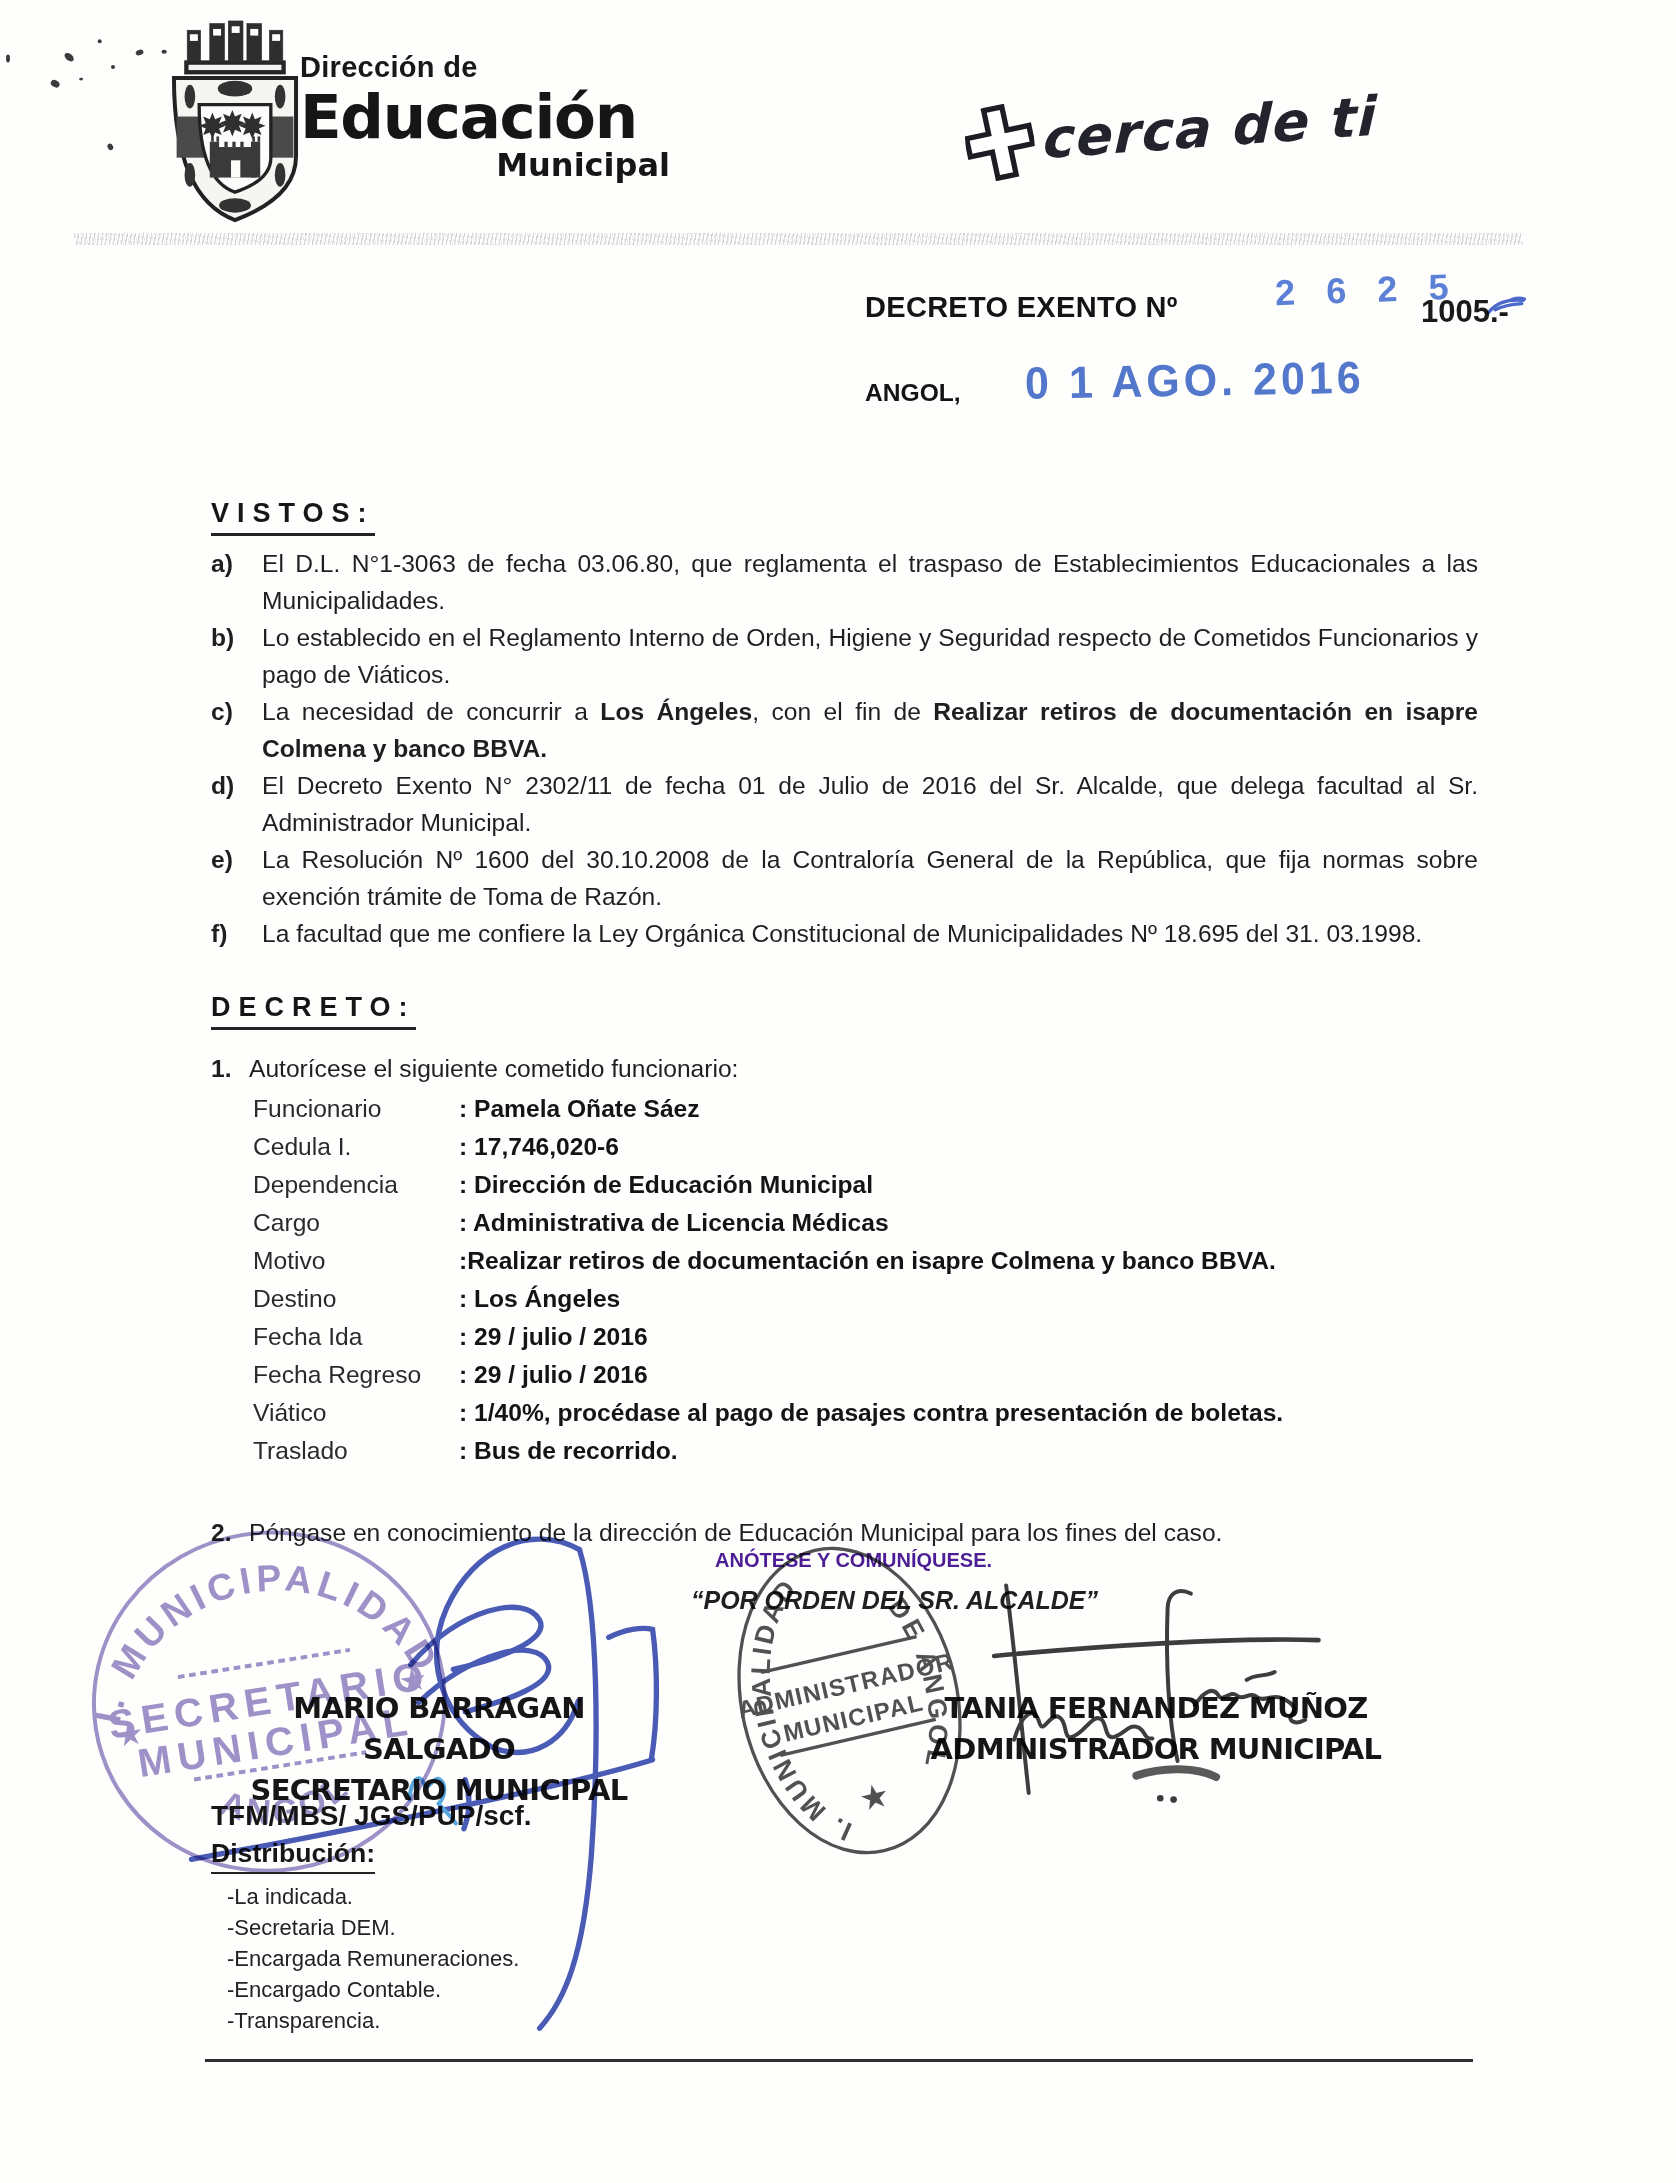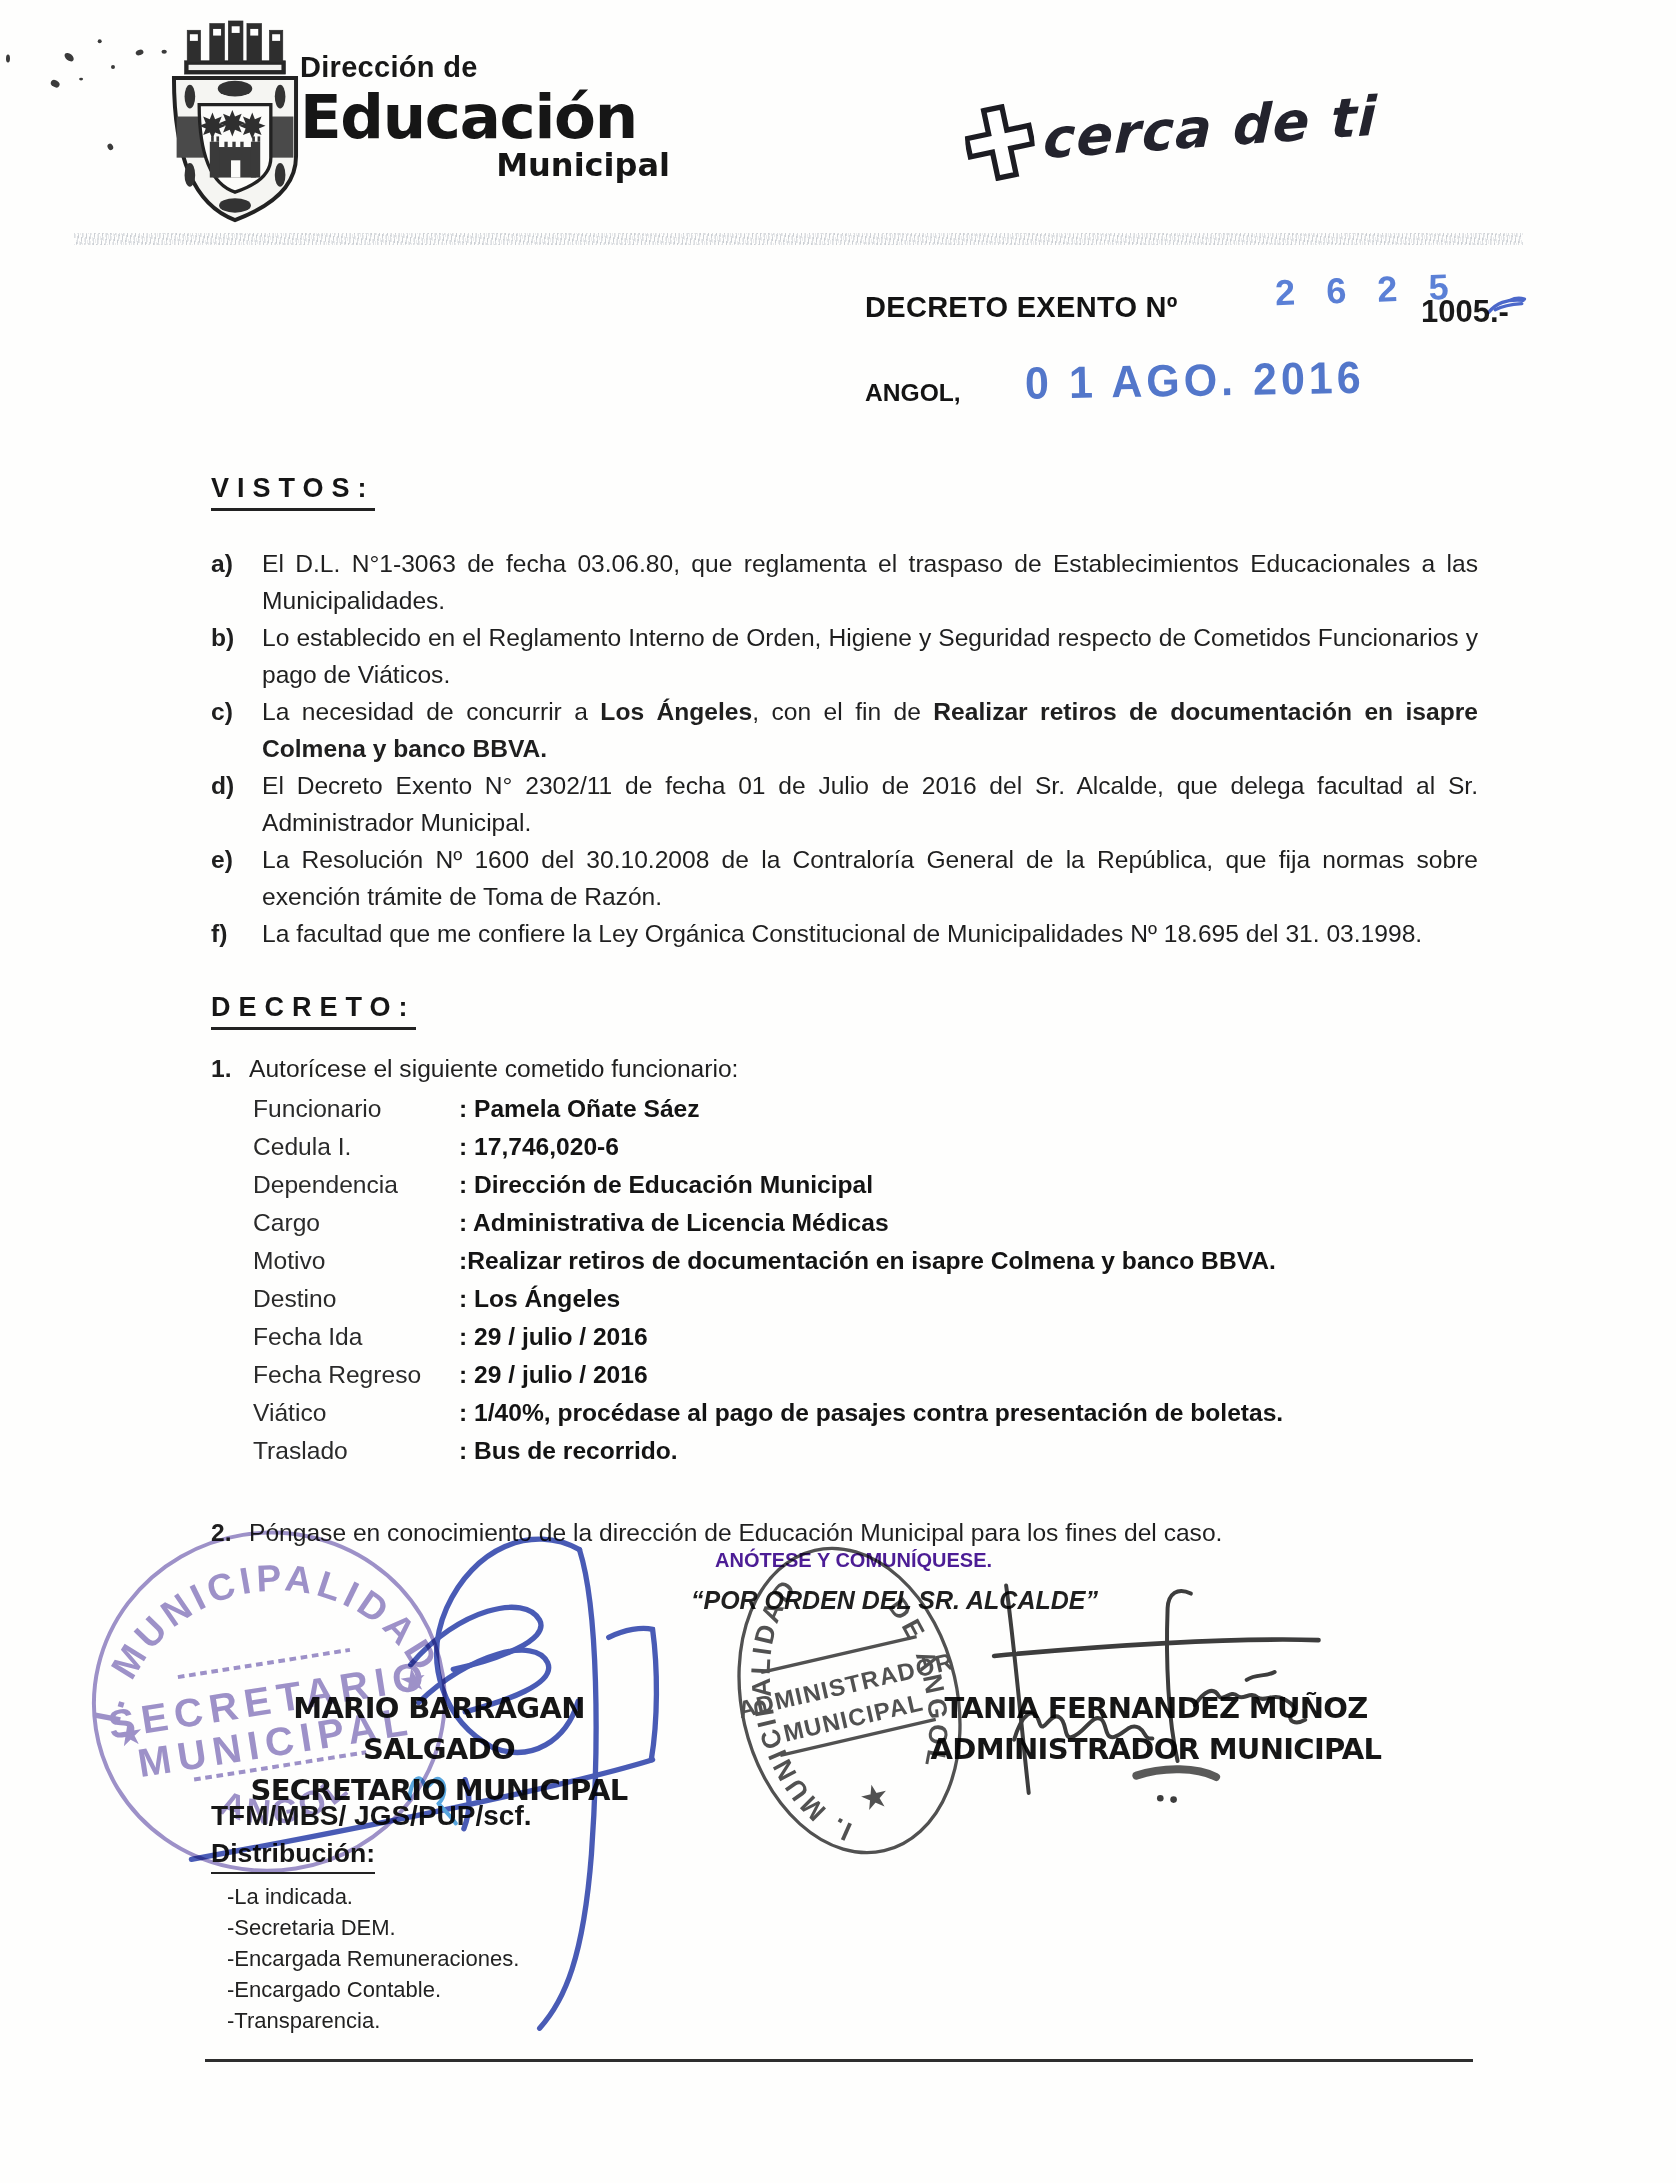--- a/index.html
+++ b/index.html
@@ -20,21 +20,21 @@
       repeating-linear-gradient(100deg, rgba(100,110,125,.30) 0 1.3px, rgba(255,255,255,0) 1.3px 4px),
       repeating-linear-gradient(80deg, rgba(120,130,145,.20) 0 0.7px, rgba(255,255,255,0) 0.7px 2.7px);}
   
   .decree-title{left:865px; top:291px; font-size:29px; font-weight:800; letter-spacing:0.3px; color:#141414;}
   .stamp-num{left:1275px; top:269px; font-size:36px; font-weight:700; color:#5b80d6; letter-spacing:10.6px; transform:rotate(-2deg);}
   .decree-num{left:1396px; top:294px; font-size:31px; font-weight:700; color:#1a1a1a;margin-left:25px;}
   .city{left:865px; top:379px; font-size:24.6px; font-weight:800; color:#141414;}
   .stamp-date{left:1025px; top:356px; font-size:43px; font-weight:700; color:#4a70c8; letter-spacing:4px; transform:rotate(-1deg) scaleY(1.05); opacity:.95;}
   
   .h-underline{font-size:27px; font-weight:800; color:#161616; letter-spacing:8px; border-bottom:3.3px solid #222; padding-bottom:5.3px;}
-  .vistos-head{left:211px; top:473px;}
+  .vistos-head{left:211px; top:498px;}
   .v-list{left:211px; top:545px; width:1267px;}
   .v-item{display:flex; font-size:24.6px; line-height:37px;}
   .v-letter{width:51px; flex:0 0 51px; font-weight:800;}
   .v-text{flex:1; text-align:justify;}
   .v-text b{font-weight:800;}
   .decreto-head{left:211px; top:992px;}
   .num-item{display:flex; font-size:24.6px; line-height:35px; width:1267px;}
   .num-label{width:38px; flex:0 0 38px; font-weight:800;}
   .item1{left:211px; top:1051px;}
   .fields{left:253px; top:1095px;}

